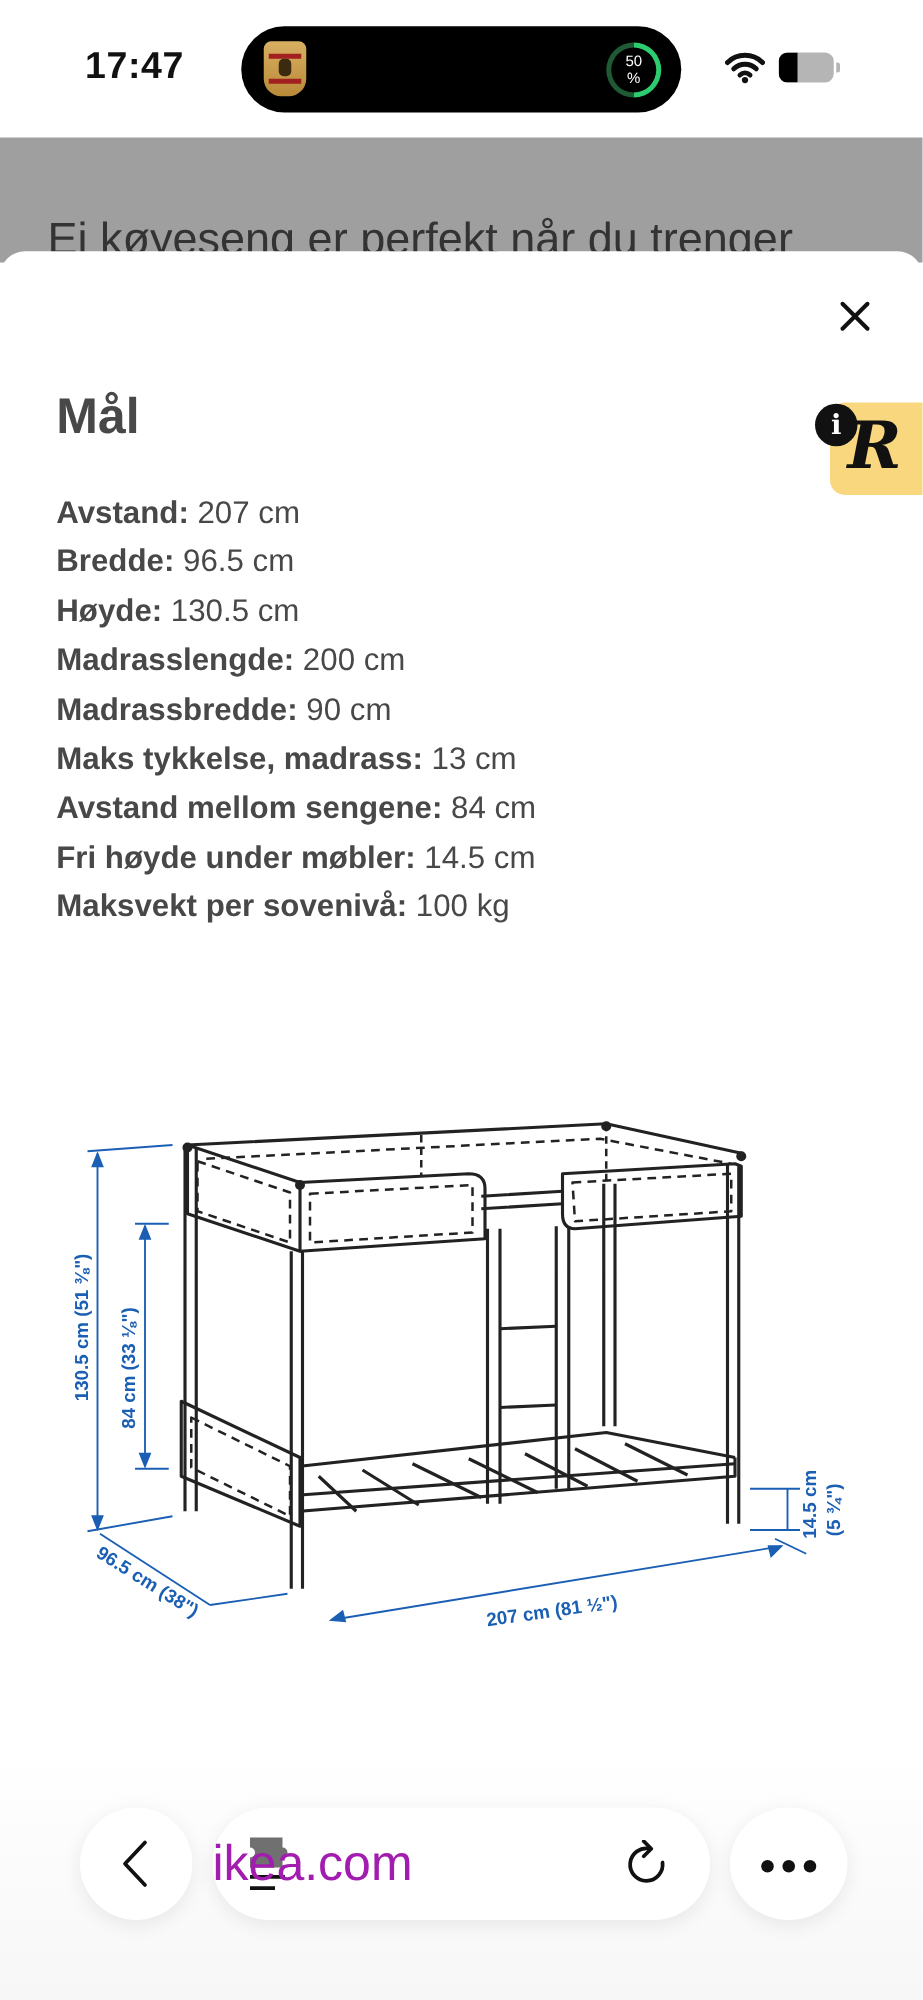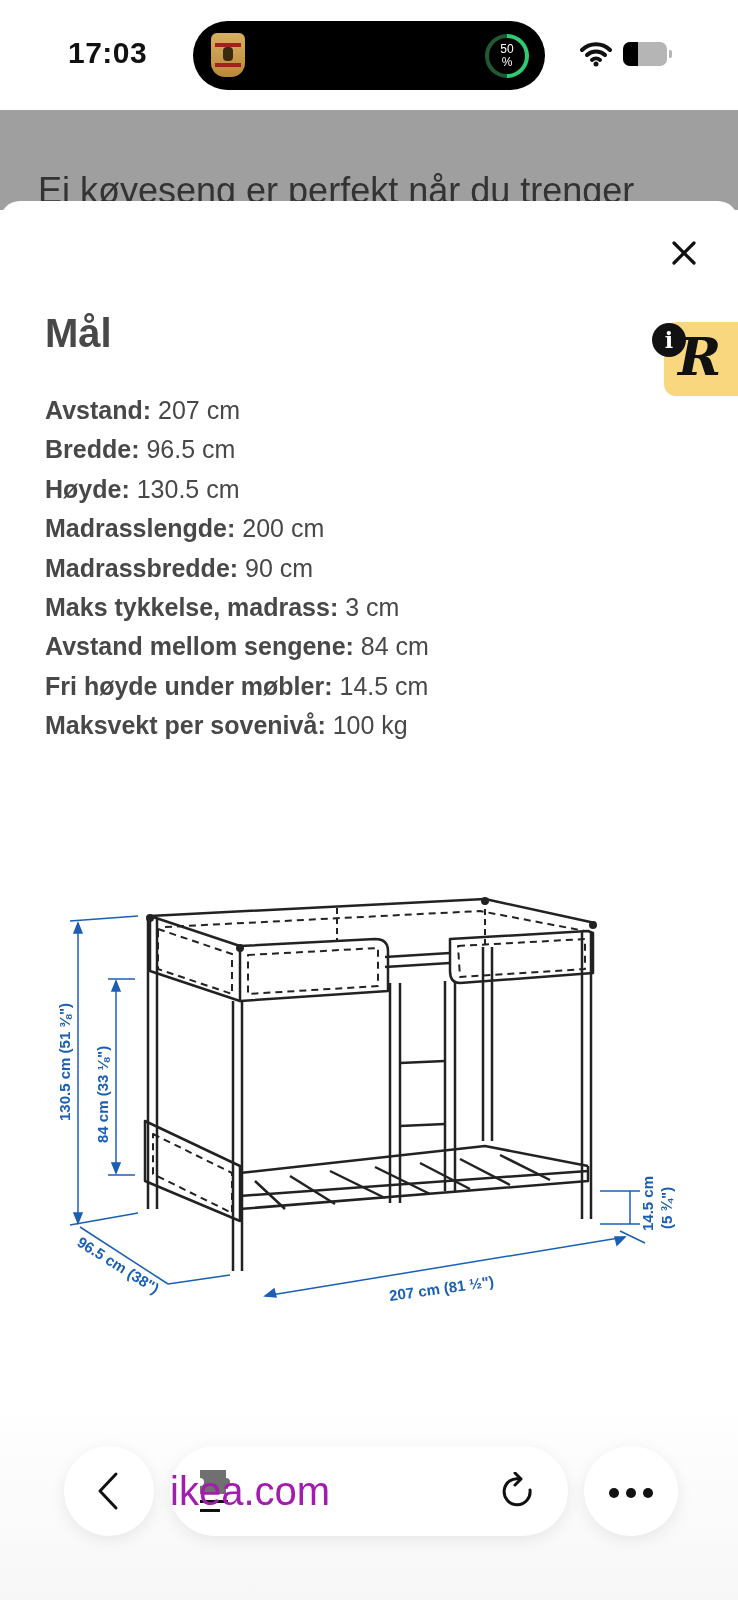--- a/index.html
+++ b/index.html
@@ -40,21 +40,21 @@
   .url-text { position: absolute; left: 0; top: 0; width: 398px; height: 90px; line-height: 90px; text-align: left; font-size: 40px; color: #a21caf; }
   .ext-icon { position: absolute; left: 28px; top: 22px; width: 36px; height: 48px; }
   .reload-icon { position: absolute; left: 330px; top: 26px; width: 36px; height: 38px; }
   .more-btn { position: absolute; left: 584px; top: 46px; width: 94px; height: 90px; border-radius: 50%; background: #fff; box-shadow: 0 4px 16px rgba(0,0,0,0.08); }
   .dot { position: absolute; top: 42px; width: 10px; height: 10px; border-radius: 50%; background: #111; }
 </style>
 </head>
 <body>
 
 <div class="statusbar">
-  <div class="time">17:03</div>
+  <div class="time">17:47</div>
   <div class="island">
     <div class="porsche">
       <div class="band" style="top:10px"></div>
       <div class="band" style="top:30px"></div>
       <div class="horse"></div>
     </div>
     <div class="ring">
       <div class="ring-inner">
         <div>50</div>
         <div>%</div>
@@ -84,21 +84,21 @@
     <line x1="30" y1="10" x2="10" y2="30" stroke="#111" stroke-width="3.2" stroke-linecap="round"></line>
   </svg>
   <div class="title">Mål</div>
 
   <div class="specs">
     <div class="spec-row"><span class="lbl">Avstand:</span> <span>207 cm</span></div>
     <div class="spec-row"><span class="lbl">Bredde:</span> <span>96.5 cm</span></div>
     <div class="spec-row"><span class="lbl">Høyde:</span> <span>130.5 cm</span></div>
     <div class="spec-row"><span class="lbl">Madrasslengde:</span> <span>200 cm</span></div>
     <div class="spec-row"><span class="lbl">Madrassbredde:</span> <span>90 cm</span></div>
-    <div class="spec-row"><span class="lbl">Maks tykkelse, madrass:</span> <span>3 cm</span></div>
+    <div class="spec-row"><span class="lbl">Maks tykkelse, madrass:</span> <span>13 cm</span></div>
     <div class="spec-row"><span class="lbl">Avstand mellom sengene:</span> <span>84 cm</span></div>
     <div class="spec-row"><span class="lbl">Fri høyde under møbler:</span> <span>14.5 cm</span></div>
     <div class="spec-row"><span class="lbl">Maksvekt per sovenivå:</span> <span>100 kg</span></div>
   </div>
 
   <svg class="drawing" viewBox="0 0 660 460">
     <g fill="none" stroke="#222" stroke-width="2.5" stroke-linejoin="round">
 
       <path d="M110 25 L445 8 L555 32"></path>
       <path d="M125 36 L440 20 L545 40" stroke-dasharray="7 5" stroke-width="2"></path>

